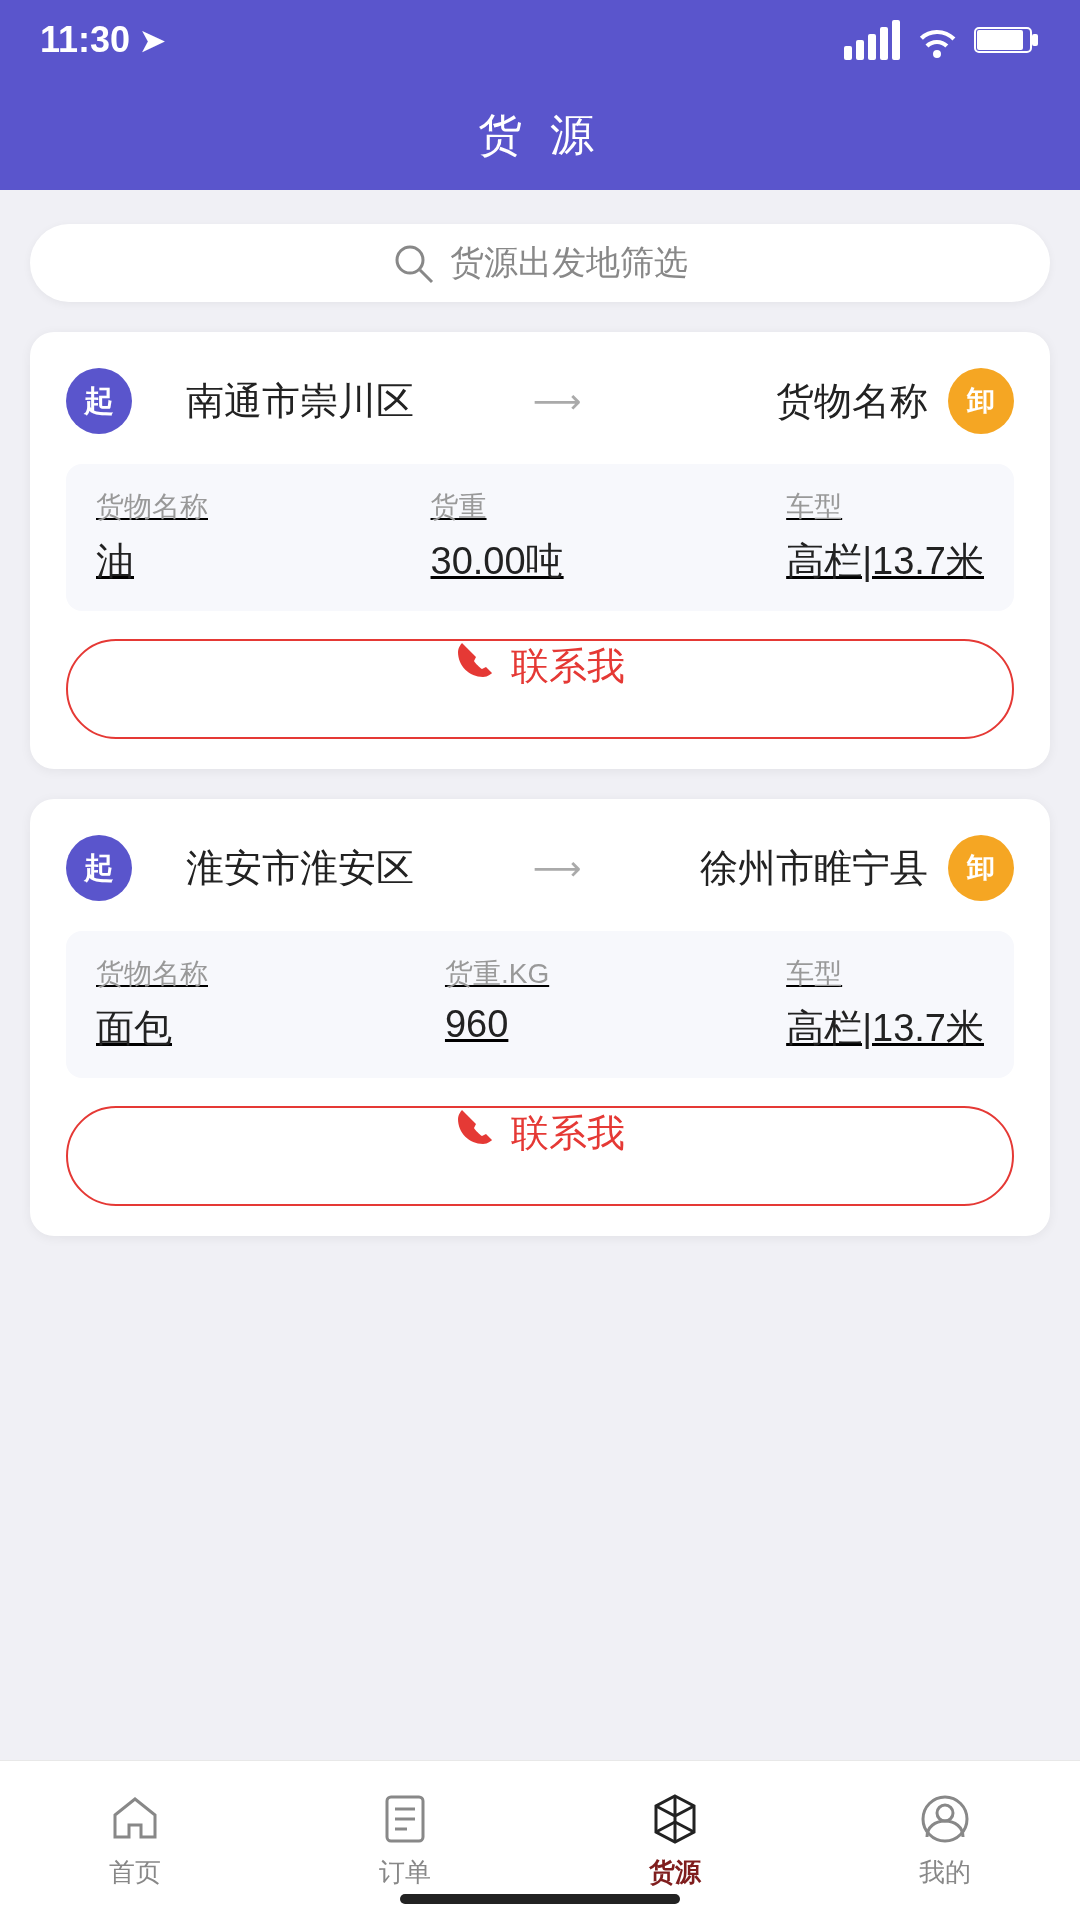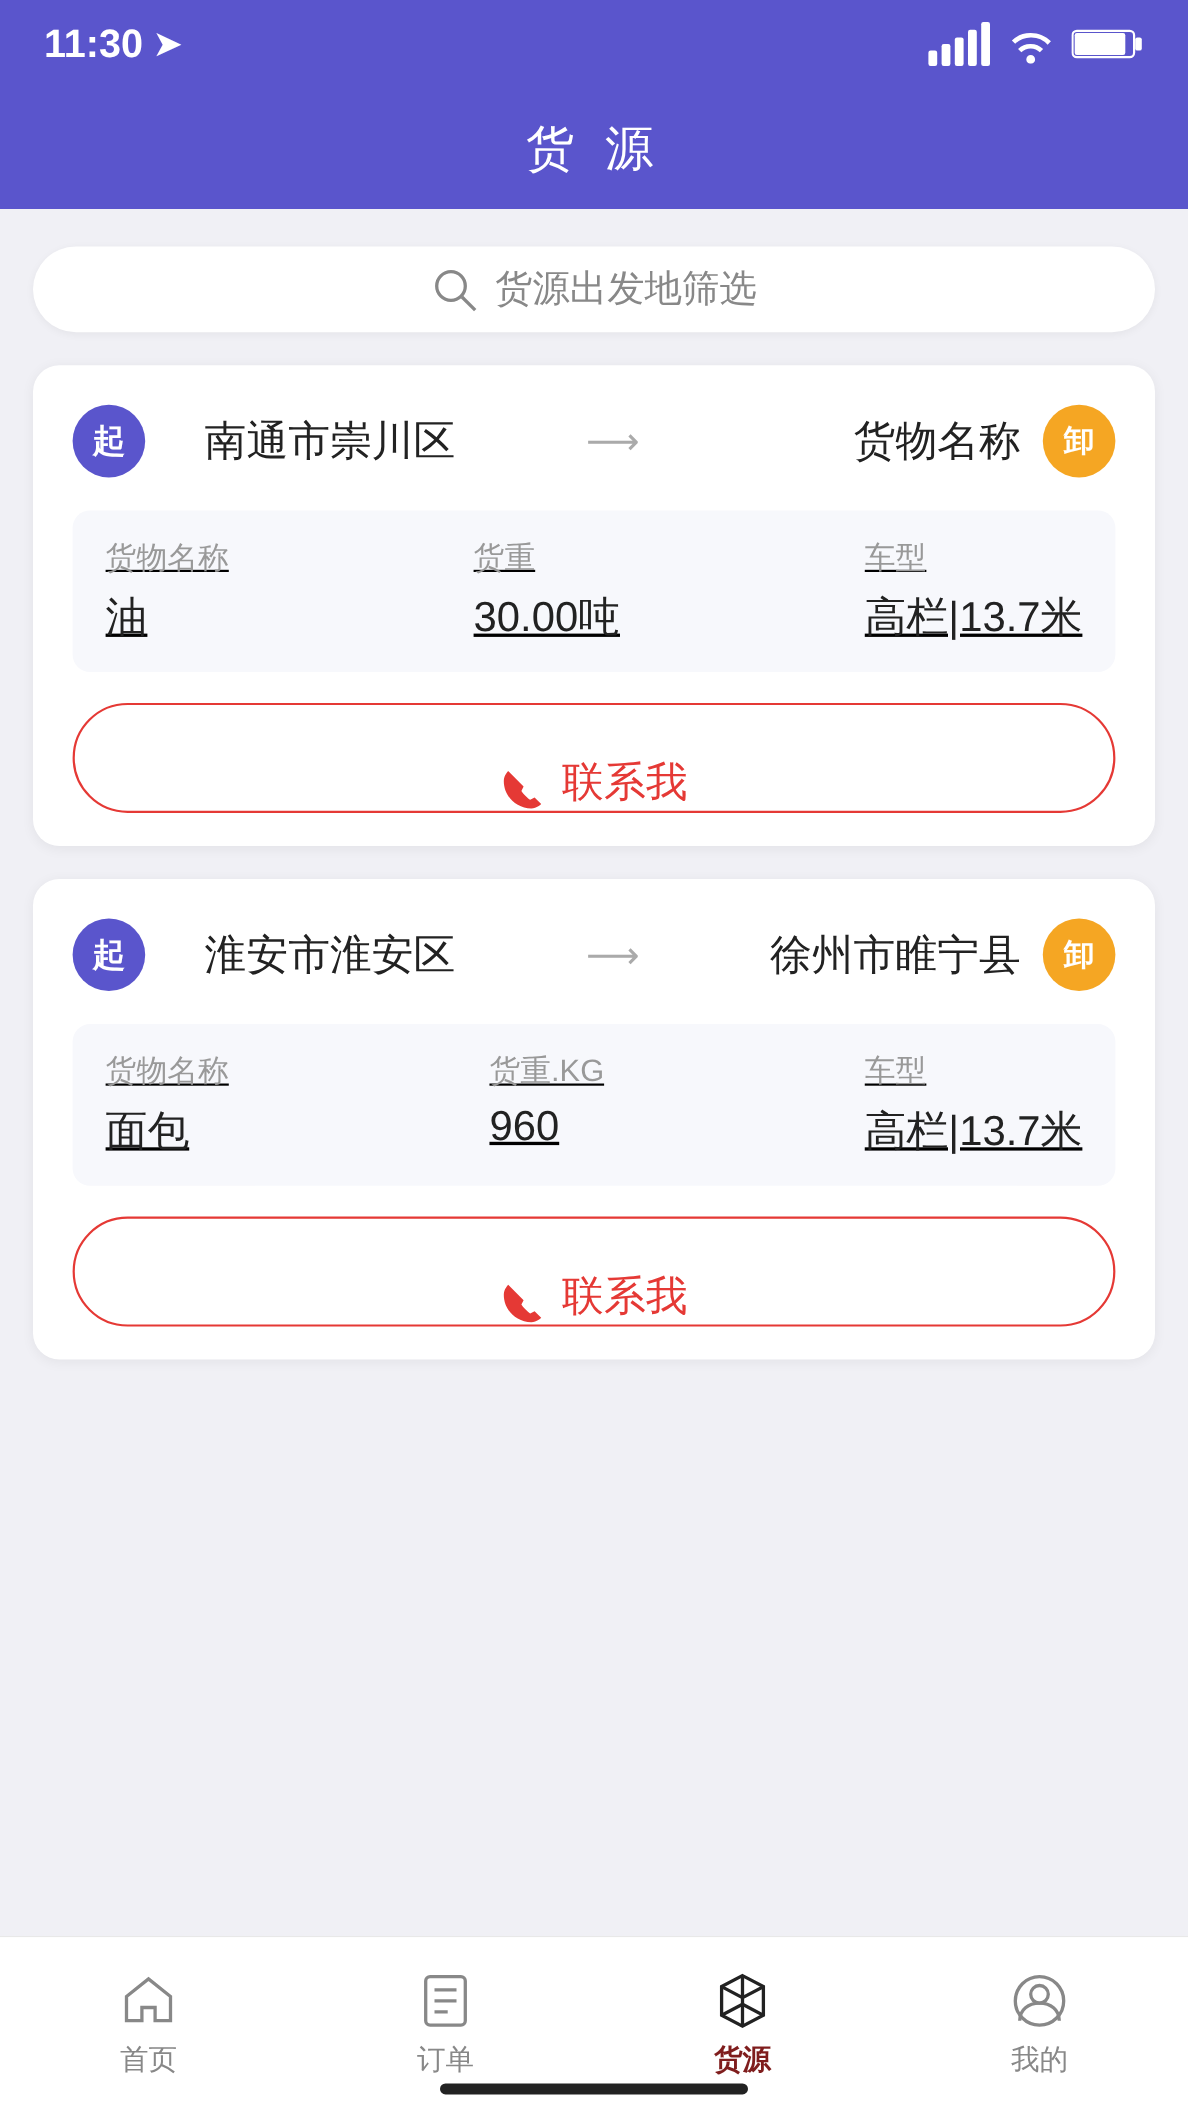--- a/index.html
+++ b/index.html
@@ -175,21 +175,21 @@
     }
 
     
     .contact-btn {
       width: 100%;
       height: 100px;
       border: 2px solid #e53935;
       border-radius: 50px;
       background: white;
       display: flex;
-      align-items: flex-end;
+      align-items: flex-start;
       justify-content: center;
       gap: 18px;
       cursor: pointer;
     }
     .contact-btn-text {
       font-size: 38px;
       color: #e53935;
       font-weight: 500;
     }
 

